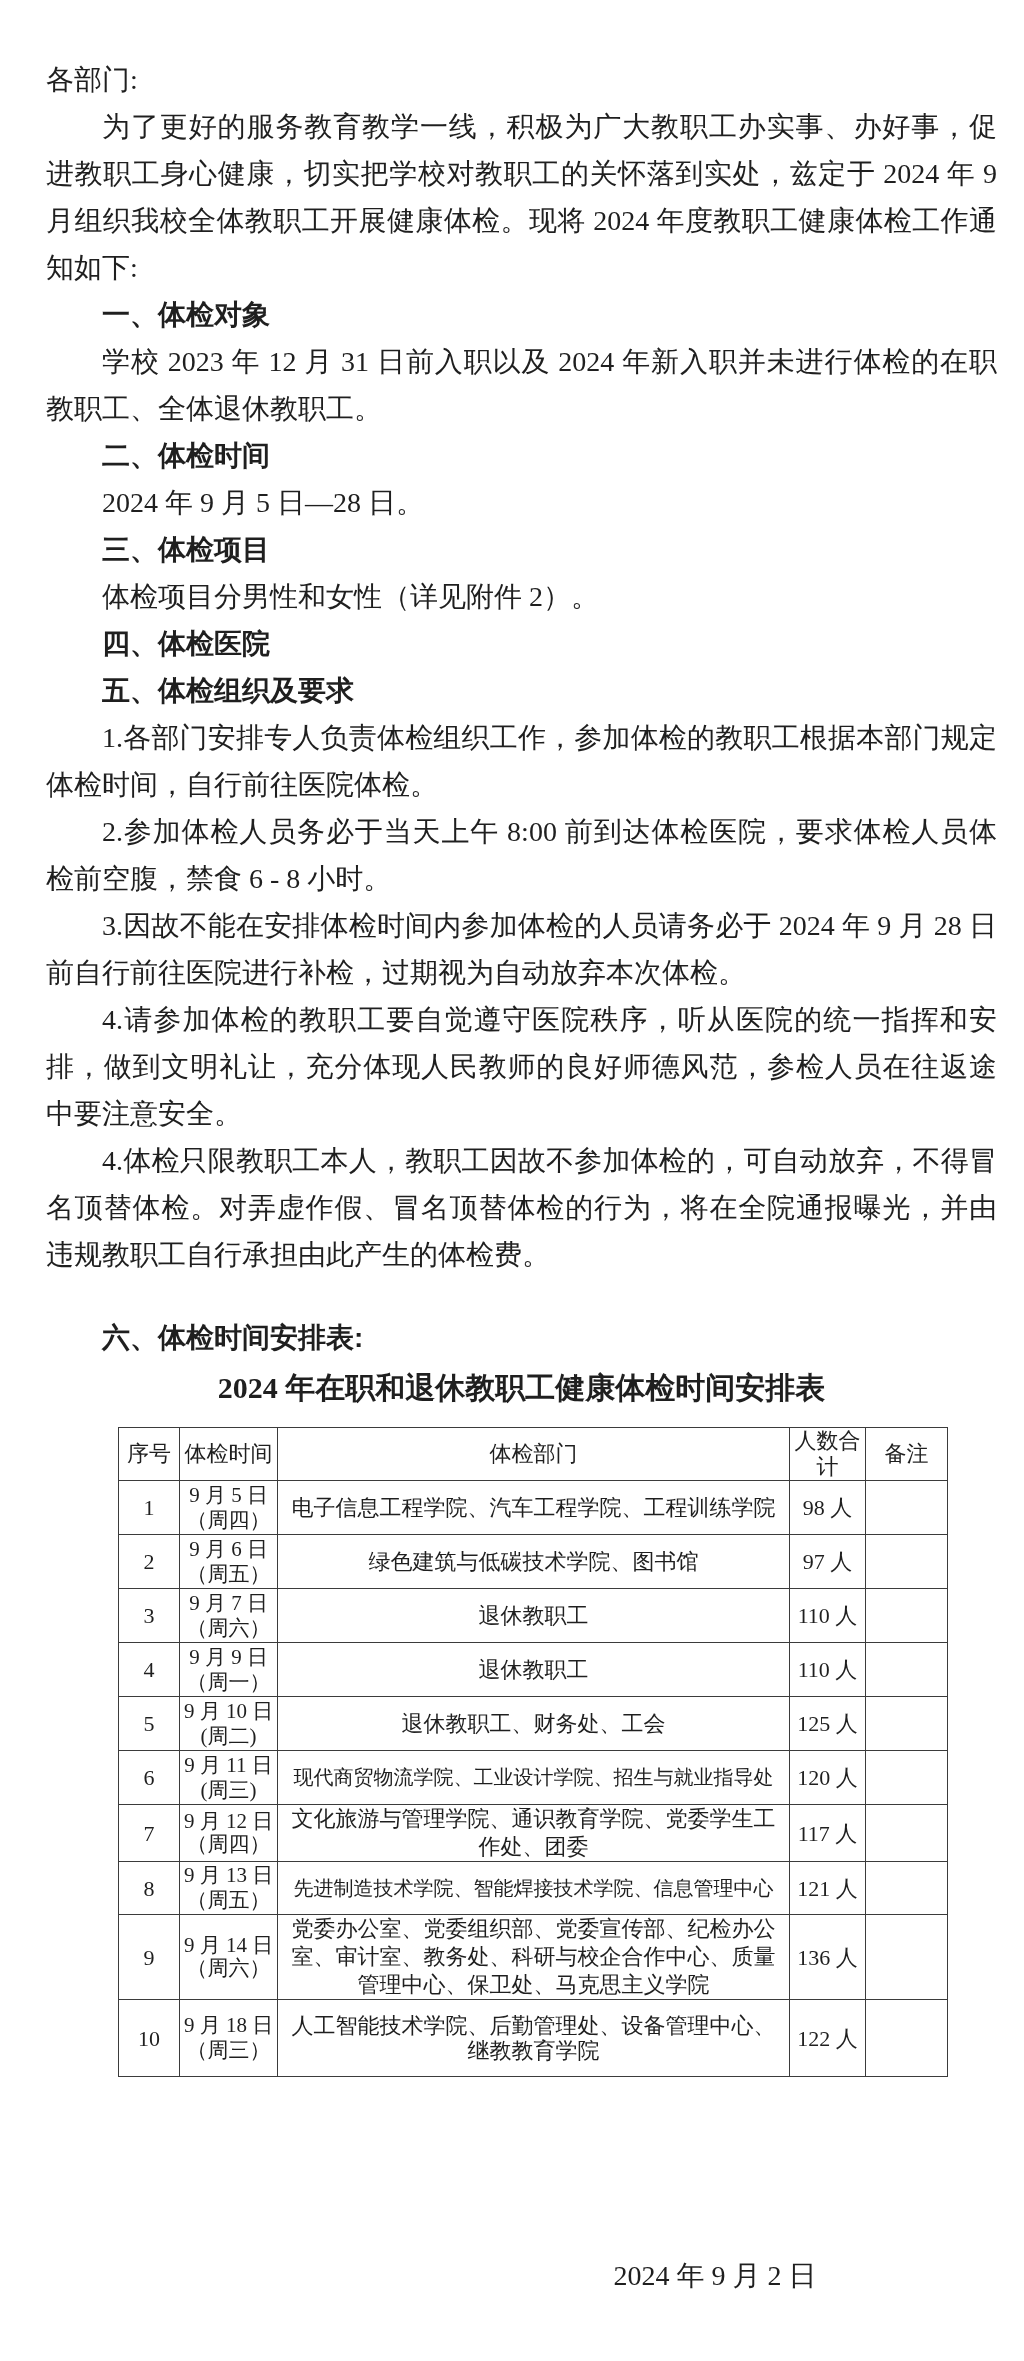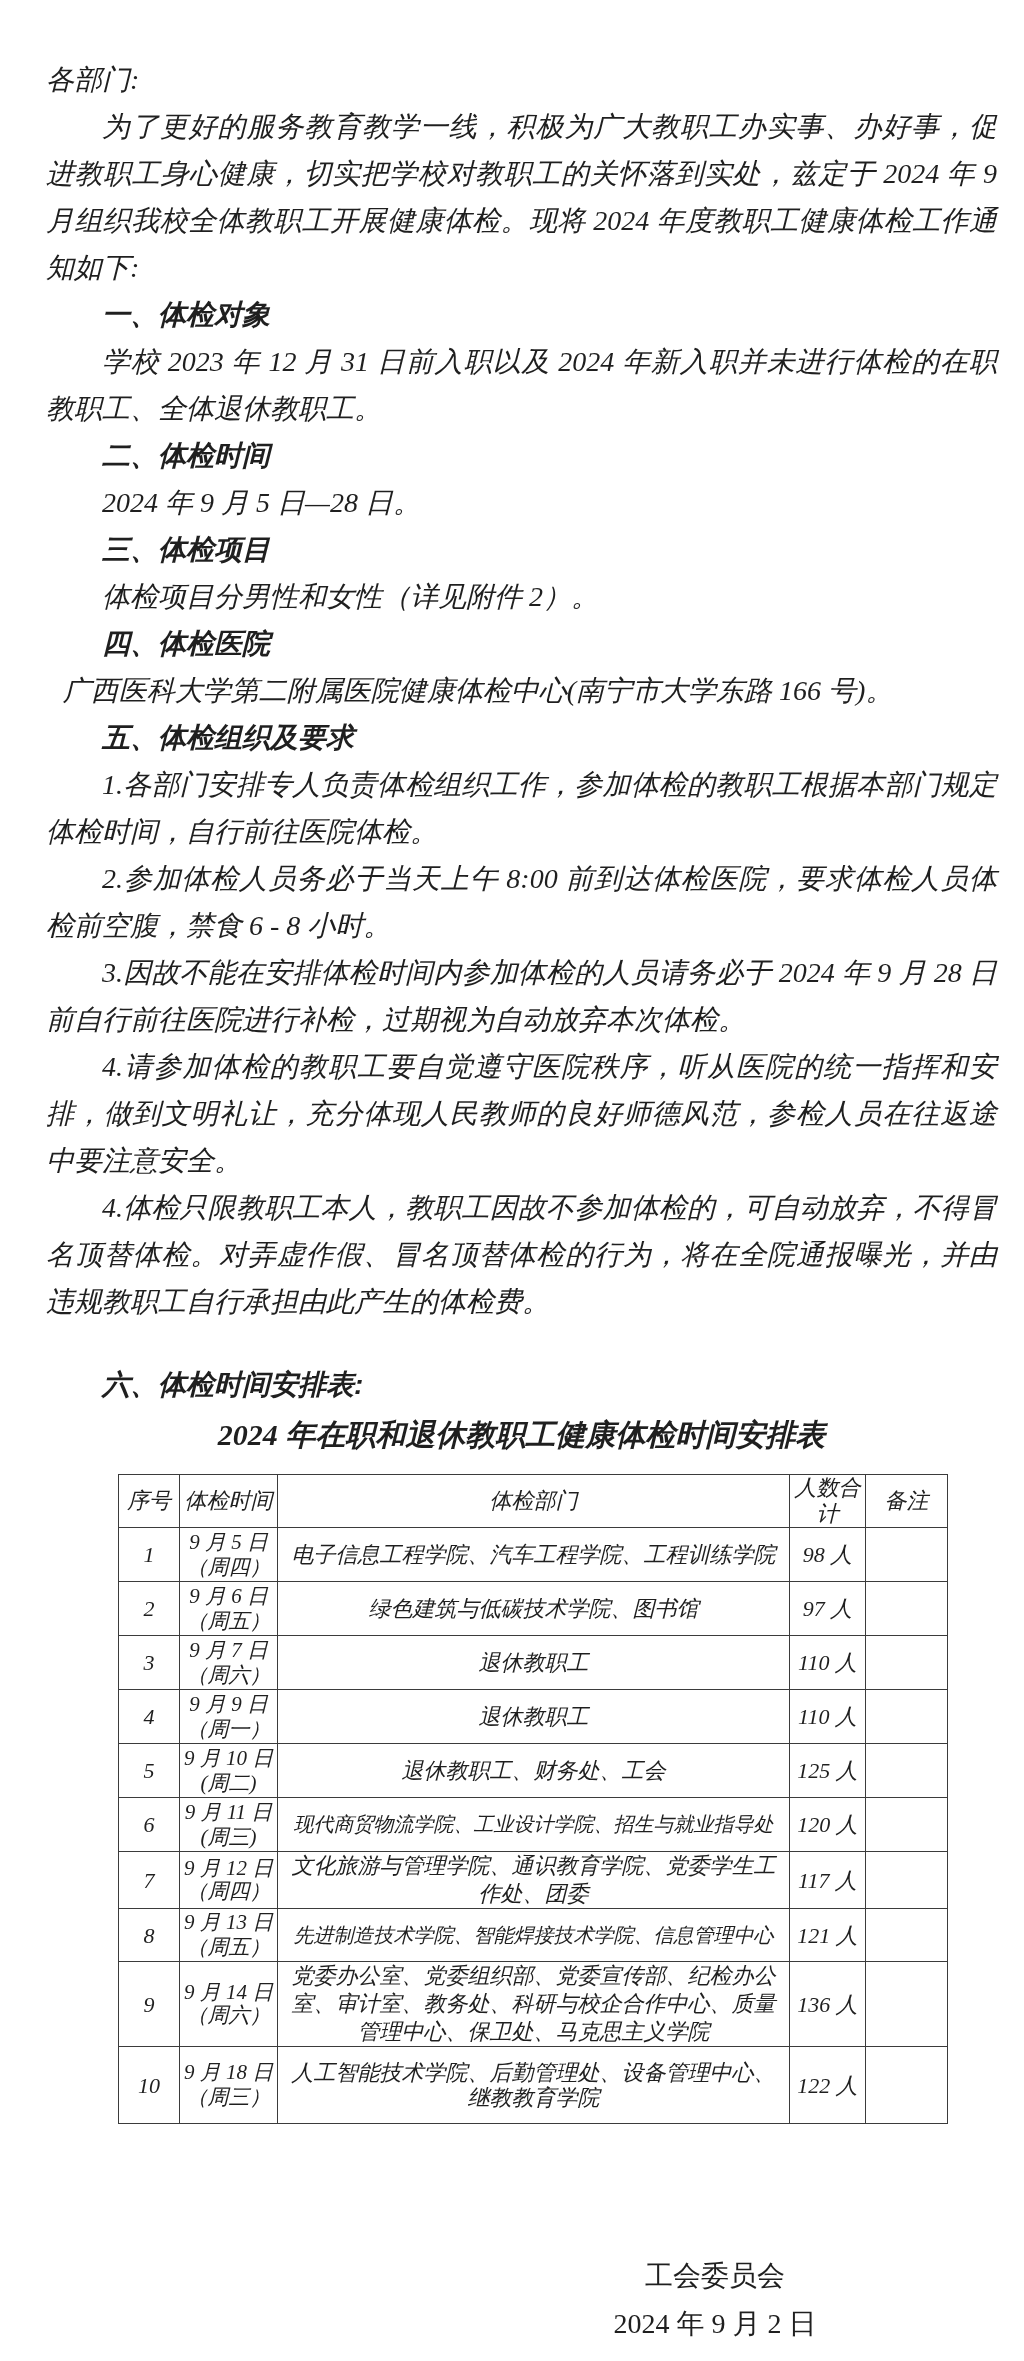--- a/index.html
+++ b/index.html
@@ -9,21 +9,20 @@
     background:#ffffff;
     color:#1f1f1f;
     font-family:"Liberation Serif","DejaVu Serif",serif;
     overflow:hidden;
   }
   .doc{
     padding:56px 27px 0 46px;
     font-size:28px;
     line-height:47px;
     text-align:justify;
-    font-style:italic;
   }
   .doc p{margin:0;text-indent:2em;}
   .doc p.flush{text-indent:0;}
   .doc p.small-indent{text-indent:0.6em;}
   .doc p.sec{
     font-family:"Liberation Sans","DejaVu Sans",sans-serif;
     font-weight:bold;
     text-align:left;
   }
   .doc p.gap{margin-top:36px;}
@@ -91,21 +90,20 @@
     <p class="sec">一、体检对象</p>
     <p>学校 2023 年 12 月 31 日前入职以及 2024 年新入职并未进行体检的在职教职工、全体退休教职工。</p>
 
     <p class="sec">二、体检时间</p>
     <p>2024 年 9 月 5 日—28 日。</p>
 
     <p class="sec">三、体检项目</p>
     <p>体检项目分男性和女性（详见附件 2）。</p>
 
     <p class="sec">四、体检医院</p>
-    <p class="small-indent">广西医科大学第二附属医院健康体检中心(南宁市大学东路 166 号)。</p>
 
     <p class="sec">五、体检组织及要求</p>
     <p>1.各部门安排专人负责体检组织工作，参加体检的教职工根据本部门规定体检时间，自行前往医院体检。</p>
     <p>2.参加体检人员务必于当天上午 8:00 前到达体检医院，要求体检人员体检前空腹，禁食 6 - 8 小时。</p>
     <p>3.因故不能在安排体检时间内参加体检的人员请务必于 2024 年 9 月 28 日前自行前往医院进行补检，过期视为自动放弃本次体检。</p>
     <p>4.请参加体检的教职工要自觉遵守医院秩序，听从医院的统一指挥和安排，做到文明礼让，充分体现人民教师的良好师德风范，参检人员在往返途中要注意安全。</p>
     <p>4.体检只限教职工本人，教职工因故不参加体检的，可自动放弃，不得冒名顶替体检。对弄虚作假、冒名顶替体检的行为，将在全院通报曝光，并由违规教职工自行承担由此产生的体检费。</p>
 
     <p class="sec gap">六、体检时间安排表:</p>
 
@@ -227,16 +225,15 @@
             </td>
           <td class="c-dept">人工智能技术学院、后勤管理处、设备管理中心、继教教育学院</td>
           <td class="c-count">122 人</td>
           <td class="c-note"></td>
         </tr>
       </tbody>
     </table>
   </div>
 
   <div class="signature">
-    <div>工会委员会</div>
     <div>2024 年 9 月 2 日</div>
   </div>
 </div>
 
 </body></html>

